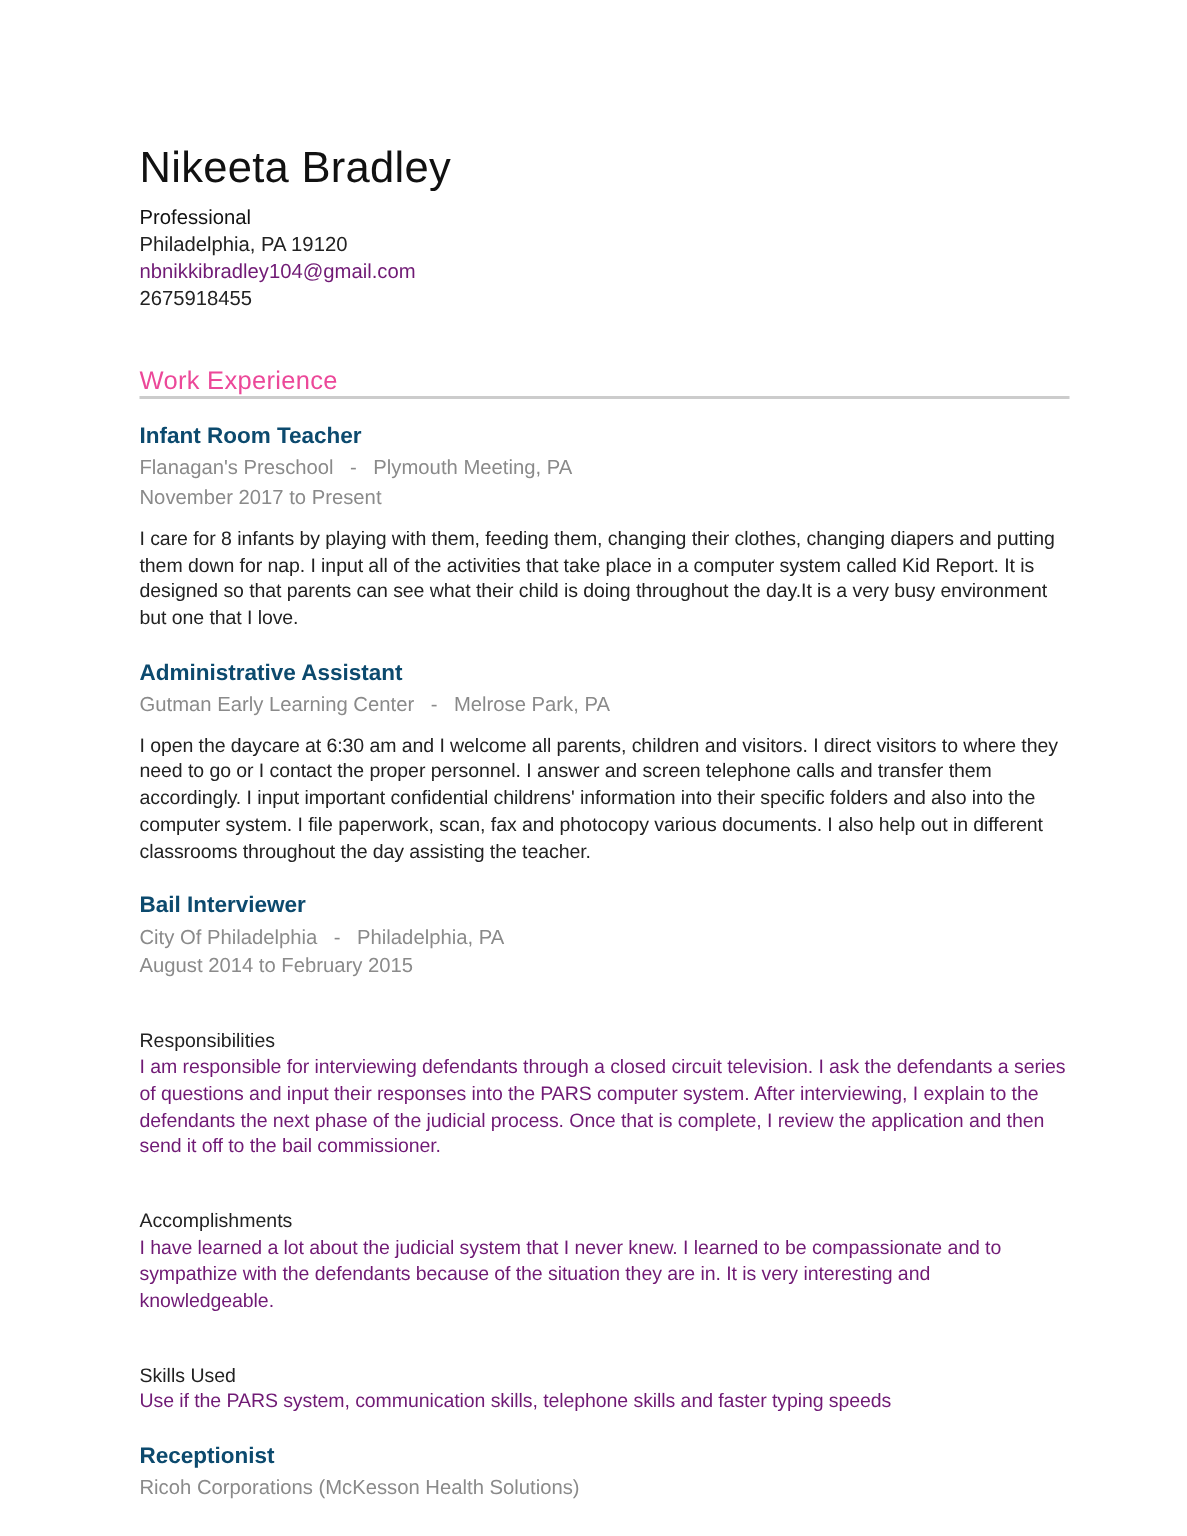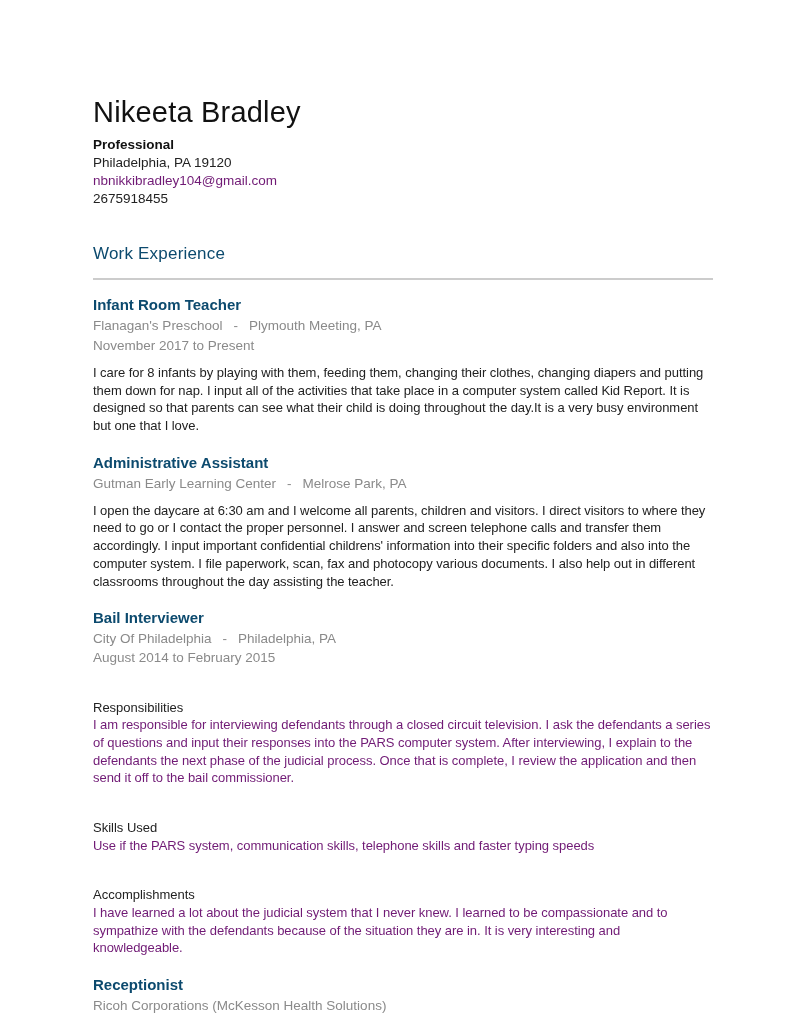--- a/index.html
+++ b/index.html
@@ -29,44 +29,44 @@
     margin: 0;
     font-size: 29px;
     font-weight: 400;
     color: #111111;
     letter-spacing: 0.2px;
     line-height: 1.15;
   }
   .person-title {
     margin-top: 7px;
     font-size: 13.5px;
-    font-weight: 700;
+    font-weight: 400;
     color: #111111;
     line-height: 1.3;
   }
   .contact-line {
     font-size: 13.5px;
     color: #222222;
     line-height: 1.32;
   }
   .email-link {
     color: #701a75;
     text-decoration: none;
     cursor: pointer;
   }
 
   
   .section {
     margin-top: 37px;
   }
   .section-title {
-    margin: 0 0 14px 0;
+    margin: 0 0 0 0;
     font-size: 17px;
     font-weight: 400;
-    color: #0c4a6e;
+    color: #ec4899;
     letter-spacing: 0.2px;
   }
   .section-divider {
     border: none;
     border-top: 2px solid #cccccc;
     margin: 0 0 13px 0;
   }
 
   
   .job {
@@ -166,27 +166,27 @@
           <span>City Of Philadelphia</span><span class="job-separator">-</span><span>Philadelphia, PA</span>
         </div>
         <div class="job-dates">August 2014 to February 2015</div>
 
         <div class="job-block">
           <div class="block-label">Responsibilities</div>
           <div class="block-text">I am responsible for interviewing defendants through a closed circuit television. I ask the defendants a series of questions and input their responses into the PARS computer system. After interviewing, I explain to the defendants the next phase of the judicial process. Once that is complete, I review the application and then send it off to the bail commissioner.</div>
         </div>
 
         <div class="job-block">
-          <div class="block-label">Skills Used</div>
-          <div class="block-text">Use if the PARS system, communication skills, telephone skills and faster typing speeds</div>
+          <div class="block-label">Accomplishments</div>
+          <div class="block-text">I have learned a lot about the judicial system that I never knew. I learned to be compassionate and to sympathize with the defendants because of the situation they are in. It is very interesting and knowledgeable.</div>
         </div>
 
         <div class="job-block">
-          <div class="block-label">Accomplishments</div>
-          <div class="block-text">I have learned a lot about the judicial system that I never knew. I learned to be compassionate and to sympathize with the defendants because of the situation they are in. It is very interesting and knowledgeable.</div>
+          <div class="block-label">Skills Used</div>
+          <div class="block-text">Use if the PARS system, communication skills, telephone skills and faster typing speeds</div>
         </div>
       </article>
 
       <article class="job">
         <h3 class="job-title">Receptionist</h3>
         <div class="job-meta">
           <span>Ricoh Corporations (McKesson Health Solutions)</span>
         </div>
       </article>
 

